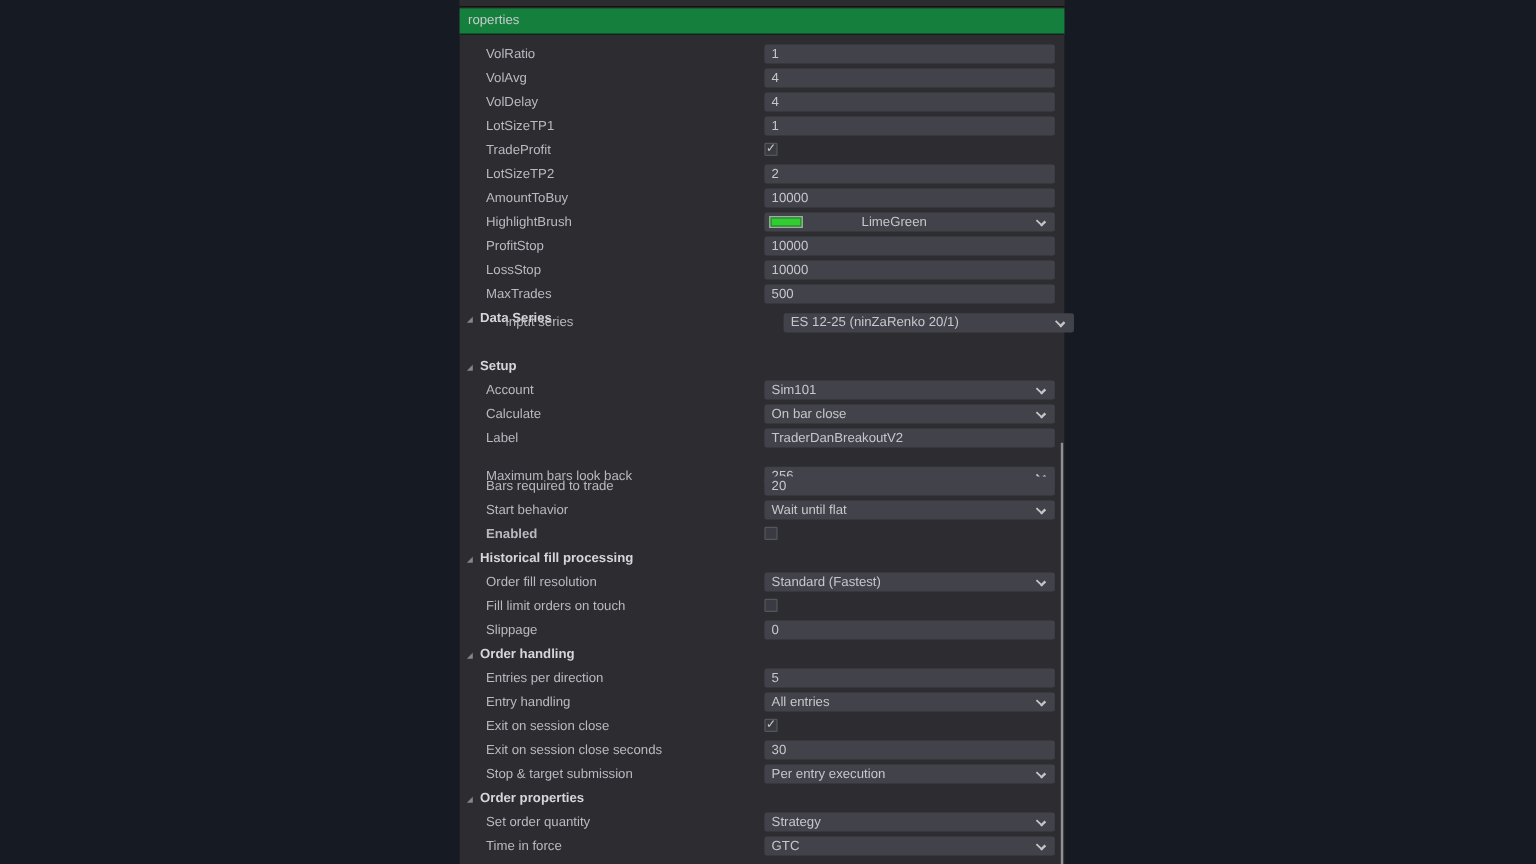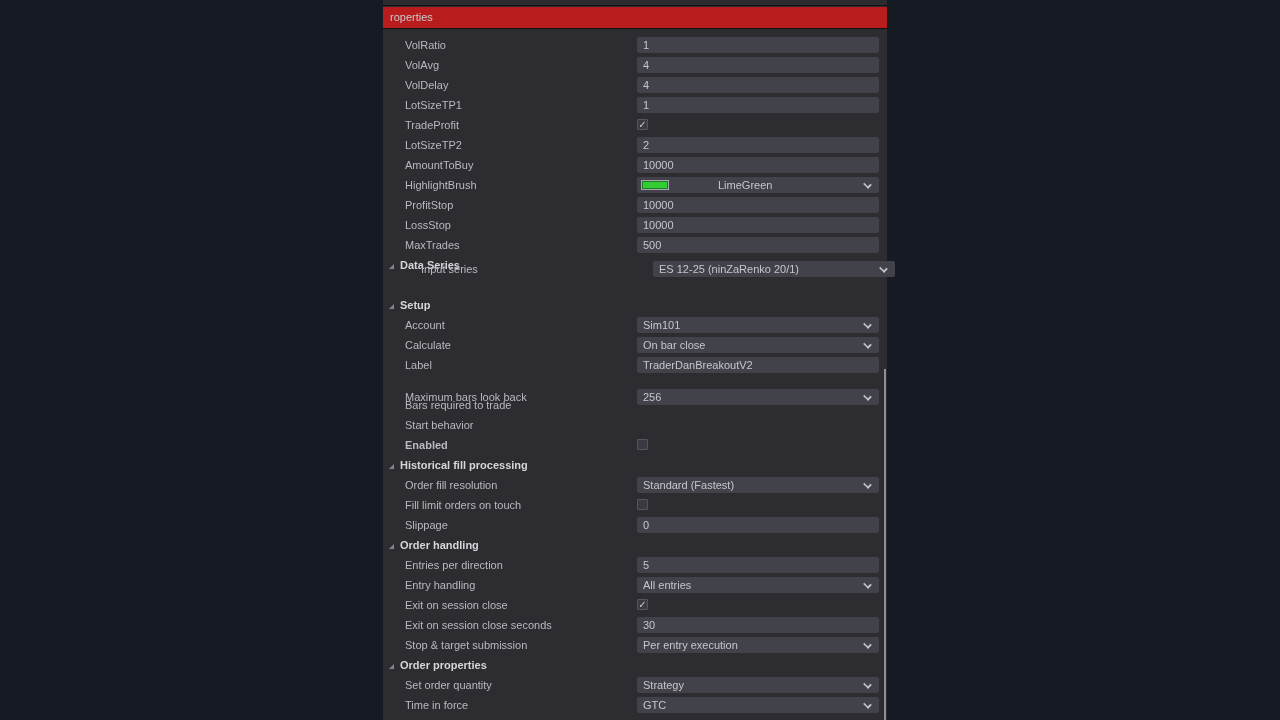--- a/index.html
+++ b/index.html
@@ -12,21 +12,21 @@
   .panel {
     position:absolute; left:383px; top:0; width:504px; height:720px;
     background:#2c2c31;
   }
   .panel-topstrip {
     position:absolute; left:0; top:0; width:100%; height:6px;
     background:#2b2b30; border-bottom:1px solid #111114;
   }
   .titlebar {
     position:absolute; left:0; top:7px; width:100%; height:22px;
-    background:#b91c1c; border-bottom:1px solid #101013;
+    background:#15803d; border-bottom:1px solid #101013;
     color:#c9c9cd; font-size:11px; line-height:21px; padding-left:7px;
   }
   .rows { position:absolute; left:0; top:35px; width:100%; }
   .row { position:absolute; left:0; width:100%; height:20px; }
   .prop-label {
     position:absolute; left:22px; top:4px; font-size:11px; color:#b9b9bf;
     white-space:nowrap;
   }
   .cat-label {
     position:absolute; left:17px; top:4px; font-size:11px; font-weight:bold;
@@ -174,23 +174,30 @@
       </div>
       <div class="row" style="top: 340px; margin-top: 12px;">
         <span class="prop-label">Maximum bars look back</span>
         <div class="field">
           <span class="val">256</span>
           <span class="chevron"></span>
         </div>
       </div>
       <div class="row" style="top: 360px;">
         <span class="prop-label">Bars required to trade</span>
+        <div class="field">
+          <span class="val">20</span>
+        </div>
       </div>
       <div class="row" style="top: 380px;">
         <span class="prop-label">Start behavior</span>
+        <div class="field">
+          <span class="val">Wait until flat</span>
+          <span class="chevron"></span>
+        </div>
       </div>
       <div class="row" style="top: 400px; font-weight: bold;">
         <span class="prop-label">Enabled</span>
         <span class="checkbox"></span>
       </div>
       <div class="row" style="top: 420px;">
         <span class="cat-arrow"></span>
         <span class="cat-label">Historical fill processing</span>
       </div>
       <div class="row" style="top: 440px;">

